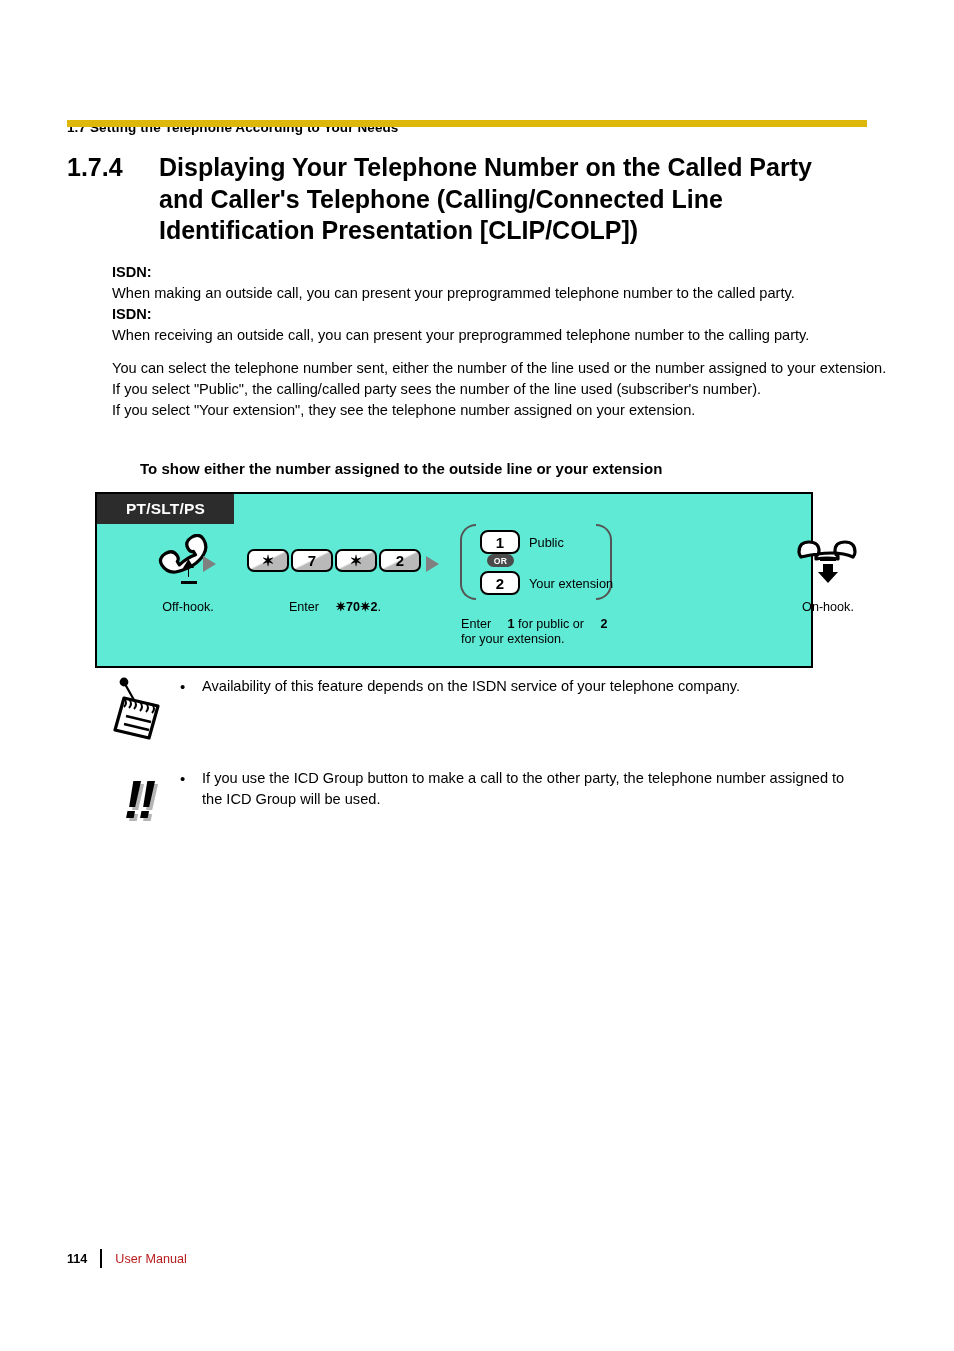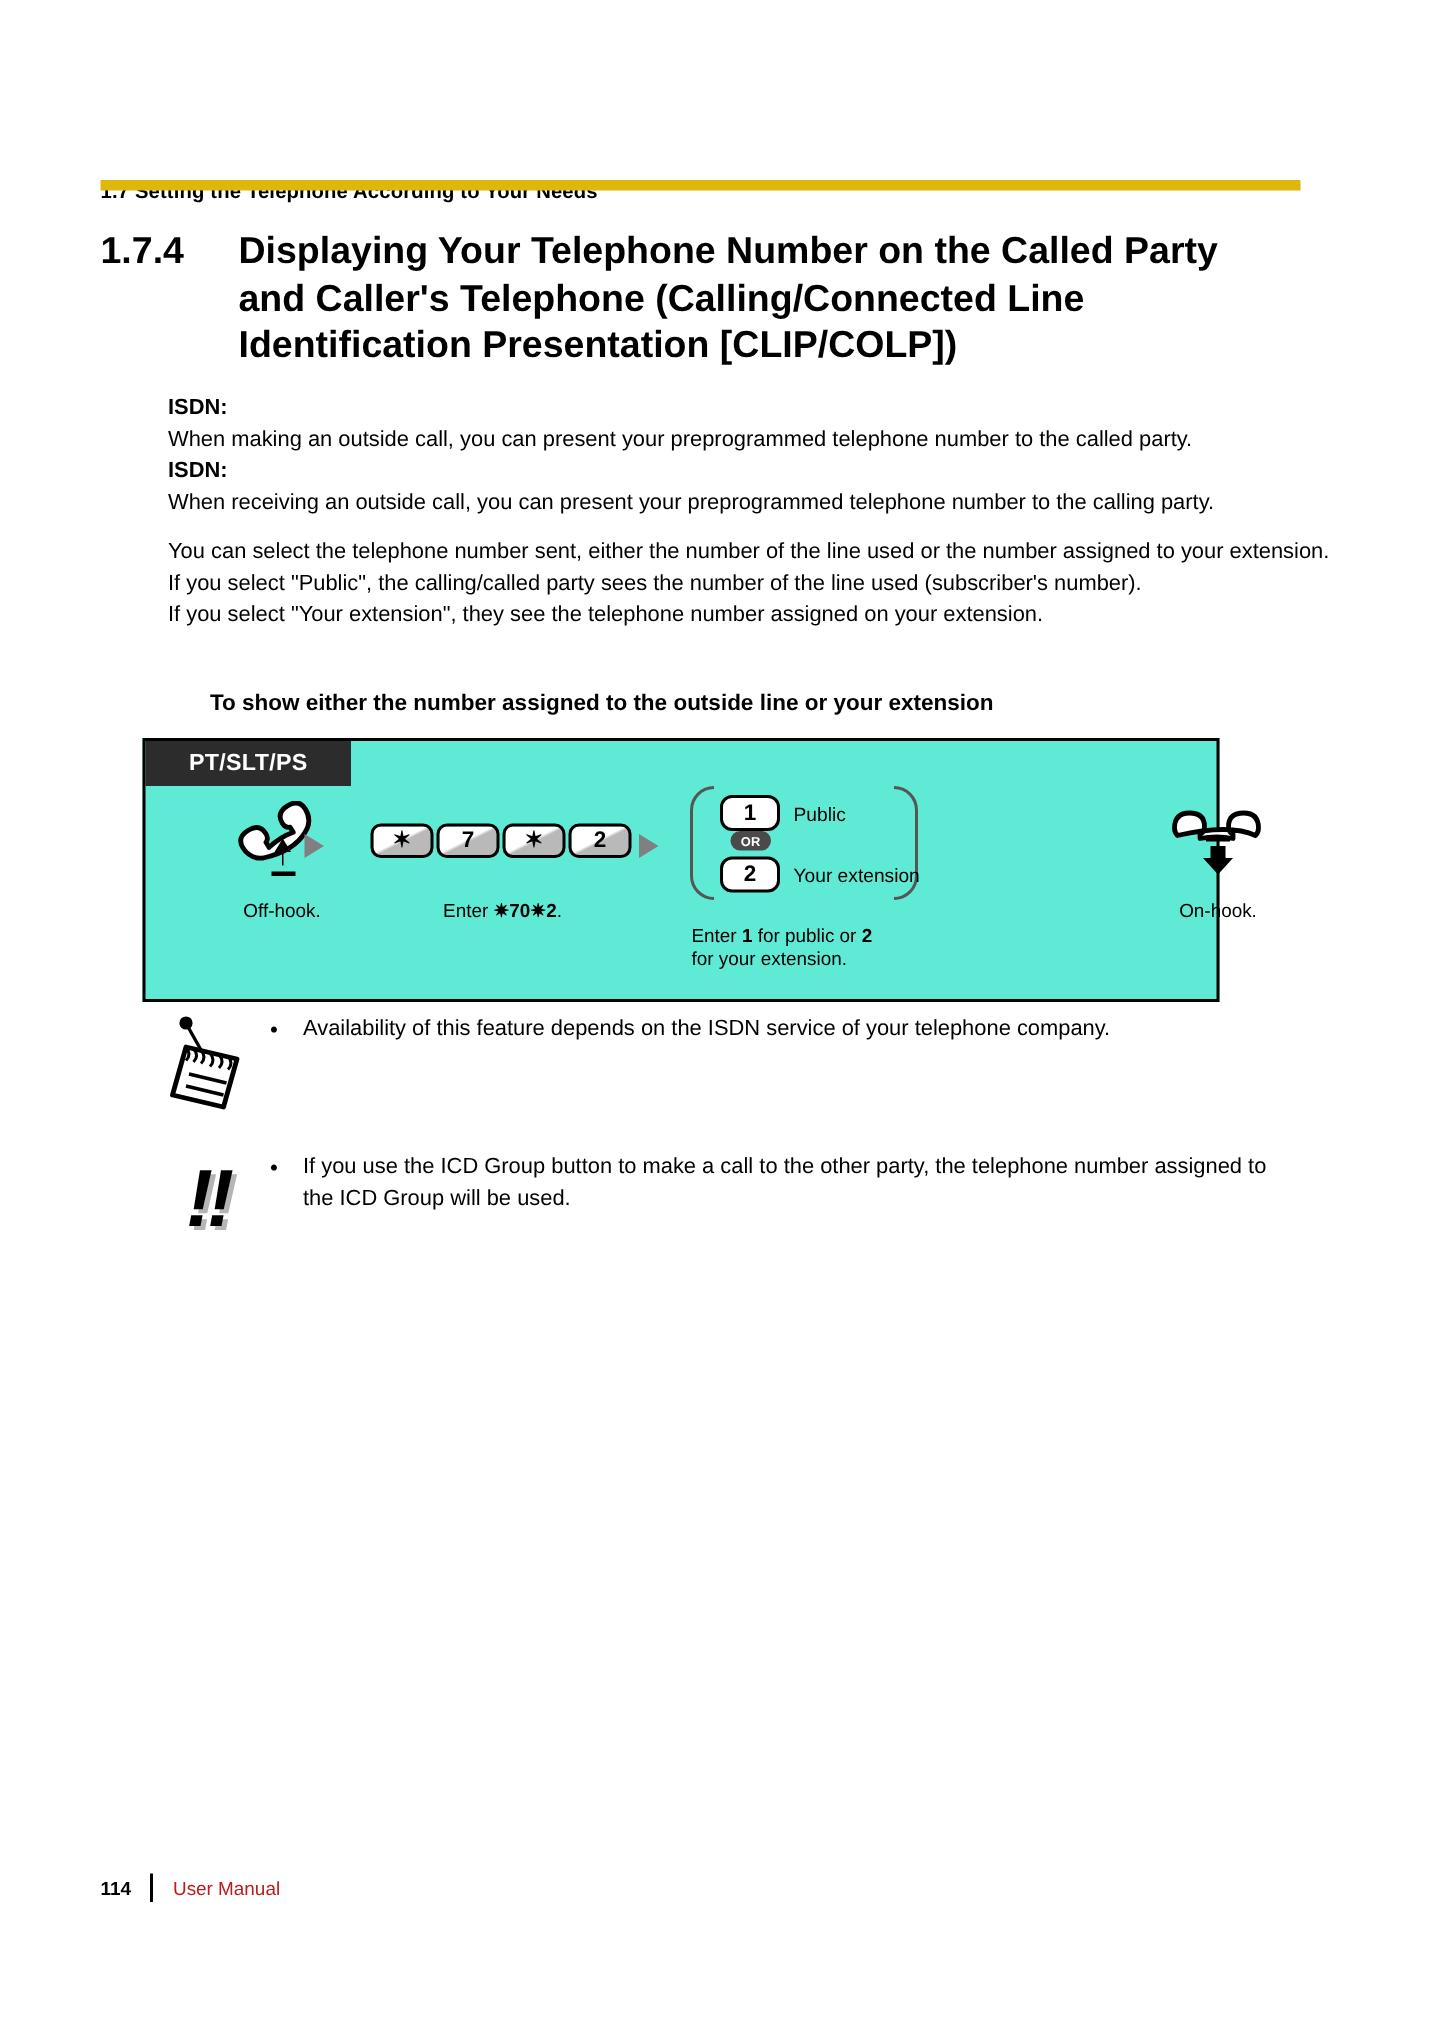--- a/index.html
+++ b/index.html
@@ -115,21 +115,21 @@
   }
   .step {
     position: absolute;
     text-align: center;
   }
   .step-caption {
     font-size: 12.6px;
     line-height: 15px;
     white-space: nowrap;
   }
-  .step-caption b { font-weight: bold; }
+  .step-caption b { font-weight: bold; margin-left: 13px; }
 
   
   .flow-arrow {
     position: absolute;
     width: 0; height: 0;
     border-left: 13px solid #808080;
     border-top: 8px solid transparent;
     border-bottom: 8px solid transparent;
   }
 
@@ -378,21 +378,21 @@
           <span class="opt-label">Your extension</span>
         </div>
       </div>
       <div class="step-caption" style="margin-top:17px; text-align:left; padding-left:1px;">
         <div><span>Enter </span><b>1</b><span> for public or </span><b>2</b></div>
         <div>for your extension.</div>
       </div>
     </div>
 
 
-    <div class="step" style="left:650px; top:10px; width:130px;">
+    <div class="step" style="left:666px; top:10px; width:130px;">
       <div style="display:flex; justify-content:center;">
         <div class="handset-wrap">
           <svg width="74" height="52" viewBox="0 0 74 52">
             <path d="M8 18 q0 -10 10 -10 q10 0 10 9 q0 4 -3 5 l0 3 q11 -2 22 0 l0 -3 q-3 -1 -3 -5 q0 -9 10 -9 q10 0 10 10 q0 3 -2 5 q-17 -8 -52 0 q-2 -2 -2 -5 z" fill="#ffffff" stroke="#000000" stroke-width="3.2" stroke-linejoin="round"></path>
             <g>
               <rect x="29" y="24" width="16" height="3" fill="#000"></rect>
               <path d="M32 30 l10 0 l0 8 l5 0 l-10 11 l-10 -11 l5 0 z" fill="#000"></path>
             </g>
           </svg>
         </div>

